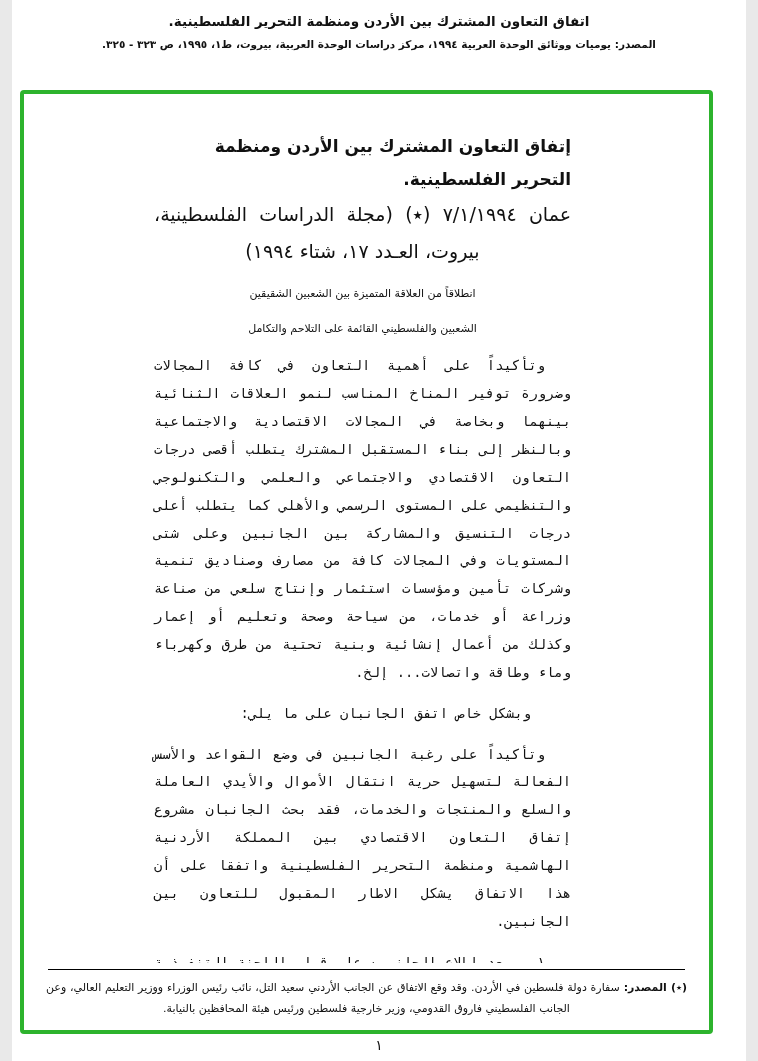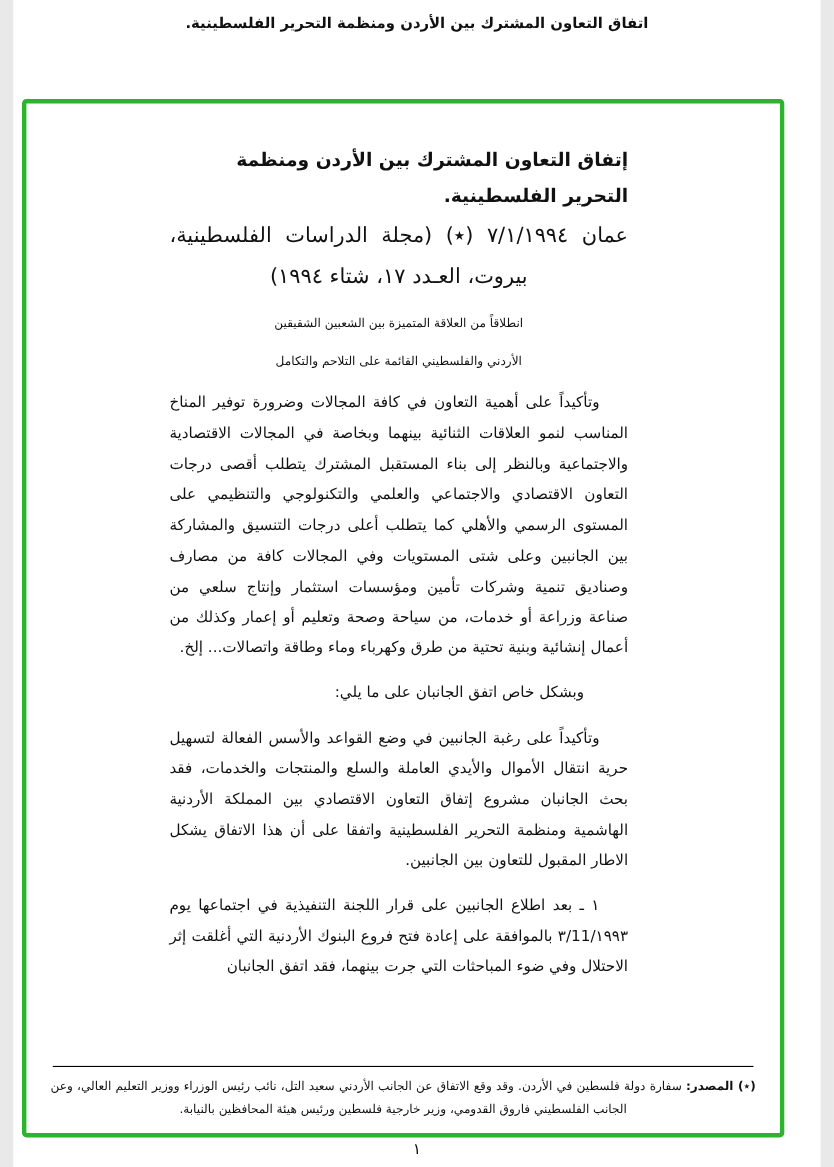--- a/index.html
+++ b/index.html
@@ -70,20 +70,21 @@
     line-height: 2.0;
     text-align: center;
     margin-top: 13px;
   }
   .para {
     font-size: 13.8px;
     line-height: 2.02;
     text-align: justify;
     text-indent: 26px;
     margin-top: 13px;
+    font-family: Liberation Mono, monospace;
   }
   .para.intro { text-indent: 40px; }
   
   .footnote {
     flex: 0 0 auto;
     padding: 0 22px 2px 22px;
   }
   .footnote-rule {
     height: 0;
     border-top: 1.5px solid #000;
@@ -105,29 +106,30 @@
     font-size: 14px;
   }
 </style>
 </head>
 <body>
 
 <div class="page">
 
   <header class="page-header">
     <div class="hdr-title">اتفاق التعاون المشترك بين الأردن ومنظمة التحرير الفلسطينية.</div>
+    <div class="hdr-source">المصدر: يوميات ووثائق الوحدة العربية ١٩٩٤، مركز دراسات الوحدة العربية، بيروت، ط١، ١٩٩٥، ص ٣٢٣ - ٣٢٥.</div>
   </header>
 
   <div class="frame" style="border-color: rgb(45, 179, 45);">
     <div class="doc-body">
       <h1 class="doc-title">إتفاق التعاون المشترك بين الأردن ومنظمة التحرير الفلسطينية.</h1>
       <div class="doc-subtitle">عمان ٧/١/١٩٩٤ (٭) (مجلة الدراسات الفلسطينية، بيروت، العـدد ١٧، شتاء ١٩٩٤)</div>
 
       <p class="lead">انطلاقاً من العلاقة المتميزة بين الشعبين الشقيقين</p>
-      <p class="lead">الأردني والفلسطيني القائمة على التلاحم والتكامل</p>
+      <p class="lead">الشعبين والفلسطيني القائمة على التلاحم والتكامل</p>
 
       <p class="para">وتأكيداً على أهمية التعاون في كافة المجالات وضرورة توفير المناخ المناسب لنمو العلاقات الثنائية بينهما وبخاصة في المجالات الاقتصادية والاجتماعية وبالنظر إلى بناء المستقبل المشترك يتطلب أقصى درجات التعاون الاقتصادي والاجتماعي والعلمي والتكنولوجي والتنظيمي على المستوى الرسمي والأهلي كما يتطلب أعلى درجات التنسيق والمشاركة بين الجانبين وعلى شتى المستويات وفي المجالات كافة من مصارف وصناديق تنمية وشركات تأمين ومؤسسات استثمار وإنتاج سلعي من صناعة وزراعة أو خدمات، من سياحة وصحة وتعليم أو إعمار وكذلك من أعمال إنشائية وبنية تحتية من طرق وكهرباء وماء وطاقة واتصالات... إلخ.</p>
       <p class="para intro">وبشكل خاص اتفق الجانبان على ما يلي:</p>
       <p class="para">وتأكيداً على رغبة الجانبين في وضع القواعد والأسس الفعالة لتسهيل حرية انتقال الأموال والأيدي العاملة والسلع والمنتجات والخدمات، فقد بحث الجانبان مشروع إتفاق التعاون الاقتصادي بين المملكة الأردنية الهاشمية ومنظمة التحرير الفلسطينية واتفقا على أن هذا الاتفاق يشكل الاطار المقبول للتعاون بين الجانبين.</p>
       <p class="para">١ ـ بعد اطلاع الجانبين على قرار اللجنة التنفيذية في اجتماعها يوم ٣/11/١٩٩٣ بالموافقة على إعادة فتح فروع البنوك الأردنية التي أغلقت إثر الاحتلال وفي ضوء المباحثات التي جرت بينهما، فقد اتفق الجانبان</p>
     </div>
 
     <div class="footnote">
       <div class="footnote-rule"></div>
       <p class="footnote-text"><b>(٭) المصدر:</b> <span>سفارة دولة فلسطين في الأردن. وقد وقع الاتفاق عن الجانب الأردني سعيد التل، نائب رئيس الوزراء ووزير التعليم العالي، وعن الجانب الفلسطيني فاروق القدومي، وزير خارجية فلسطين ورئيس هيئة المحافظين بالنيابة.</span></p>

